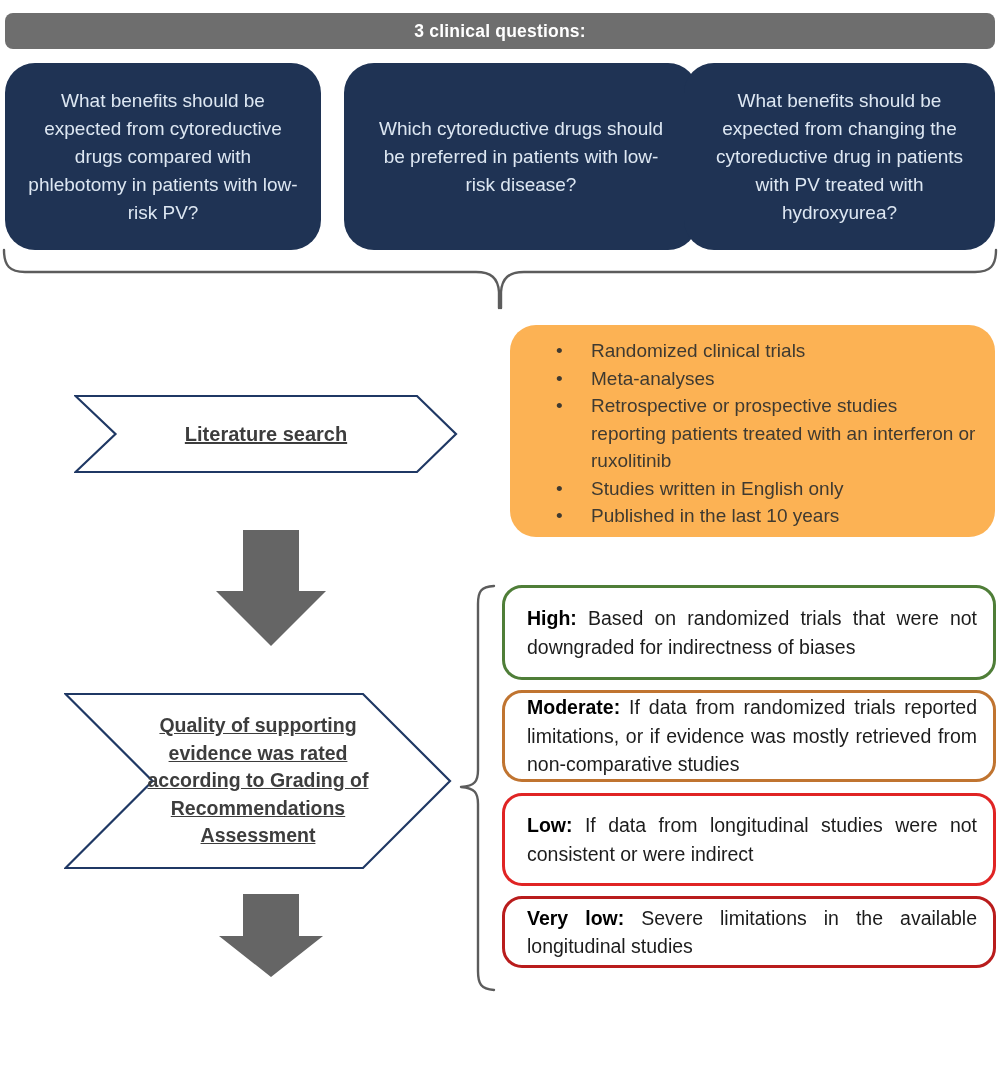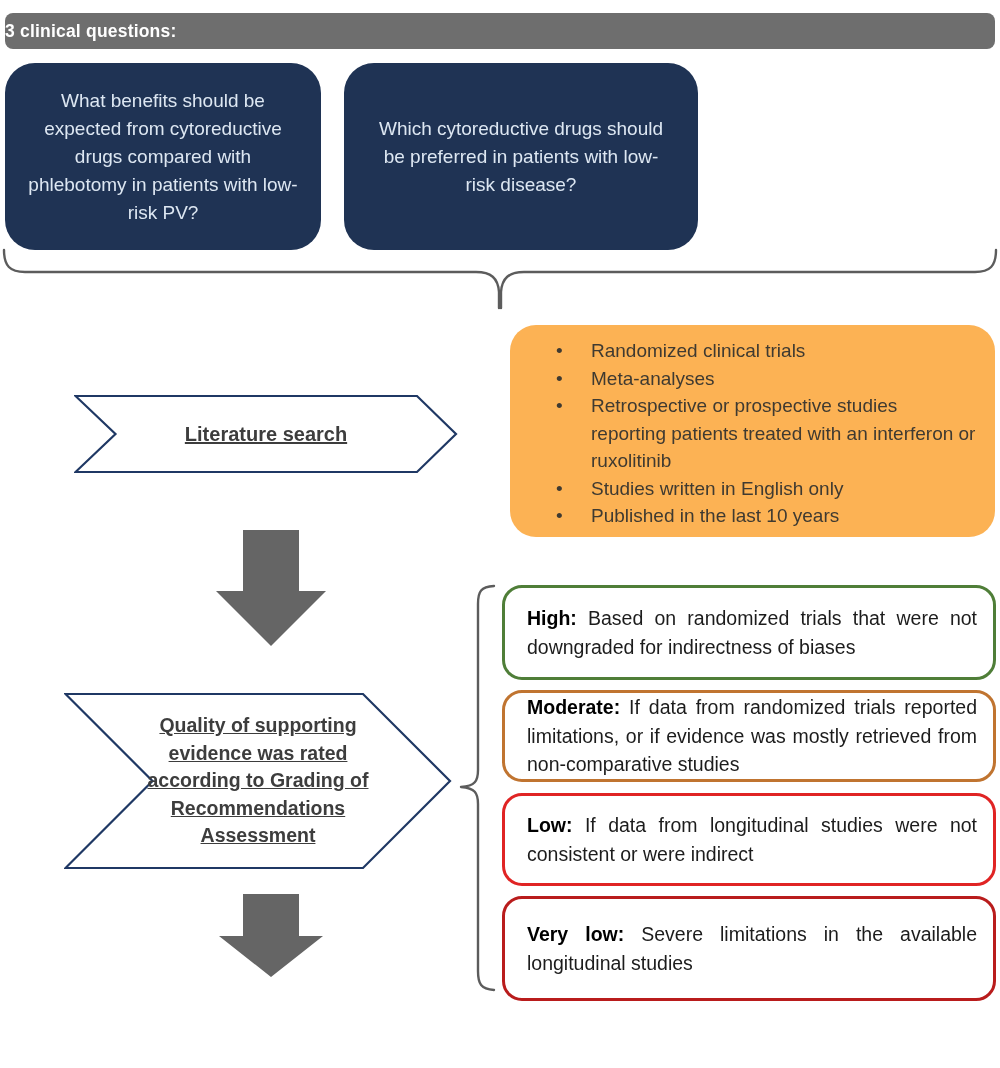--- a/index.html
+++ b/index.html
@@ -6,21 +6,21 @@
     --c-bar_gray:#6e6e6e; --c-navy:#1f3354; --c-navy_text:#dde7f2;
     --c-orange:#fcb254; --c-orange_text:#3f3a31; --c-chevron_outline:#1f3864;
     --c-chevron_text:#3d3d3d; --c-arrow_gray:#656565; --c-brace_gray:#5c5c5c;
     --c-grade_text:#1c1c1c; --c-white:#ffffff;
   }
   html,body{margin:0;padding:0;background:#ffffff;}
   body{font-family:"Liberation Sans","DejaVu Sans",sans-serif;}
   .stage{position:relative;width:1000px;height:1068px;background:#fff;overflow:hidden;}
 
   .topbar{position:absolute;left:5px;top:13px;width:990px;height:36px;background:var(--c-bar_gray);
-    border-radius:8px;display:flex;align-items:center;}
+    border-radius:8px;display:flex;align-items:center;justify-content:center;}
   .topbar span{color:#fff;font-weight:bold;font-size:17.5px;letter-spacing:.2px;}
 
   .qcard{position:absolute;top:63px;height:187px;background:var(--c-navy);border-radius:30px;
     display:flex;align-items:center;justify-content:center;box-sizing:border-box;}
   .qcard p{margin:0;color:var(--c-navy_text);font-size:19px;line-height:28px;text-align:center;}
   .q1{left:5px;width:316px;padding:8px 22px;}
   .q2{left:344px;width:354px;padding:0 34px;}
   .q3{left:684px;width:311px;padding:0 20px;}
 
   svg.overlay{position:absolute;left:0;top:0;width:1000px;height:1068px;pointer-events:none;}
@@ -45,40 +45,43 @@
   .chev polygon{fill:#fff;stroke:var(--c-chevron_outline);stroke-width:2.2;stroke-linejoin:miter;}
 
   .grade{position:absolute;left:502px;width:494px;background:#fff;border:3.5px solid #888;
     border-radius:20px;box-sizing:border-box;display:flex;flex-direction:column;justify-content:center;
     padding:0 16px 0 22px;}
   .grade p{margin:0;color:var(--c-grade_text);font-size:19.5px;line-height:28.5px;text-align:justify;}
   .grade .glabel{font-weight:bold;color:#000;}
   .g1{top:585px;height:95px;}
   .g2{top:690px;height:92px;}
   .g3{top:793px;height:93px;}
-  .g4{top:896px;height:105px;}
+  .g4{top:896px;height:72px;}
 
   .consensus{position:absolute;left:82px;top:991px;width:376px;height:71px;background:var(--c-bar_gray);
     border-radius:14px;display:flex;align-items:center;justify-content:center;}
   .consensus span{color:#fff;font-weight:bold;font-size:20px;}
 </style>
 </head>
 <body>
 
 <div class="stage">
 
   <div class="topbar">
     <span>3 clinical questions:</span>
   </div>
 
   <div class="qcard q1">
     <p>What benefits should be expected from cytoreductive drugs compared with phlebotomy in patients with low-risk PV?</p>
   </div>
   <div class="qcard q2">
     <p>Which cytoreductive drugs should be preferred in patients with low-risk disease?</p>
+  </div>
+  <div class="qcard q3">
+    <p>What benefits should be expected from changing the cytoreductive drug in patients with PV treated with hydroxyurea?</p>
   </div>
 
   <svg class="overlay" viewBox="0 0 1000 1068" aria-hidden="true">
     <path class="brace" d="M4,250 C4,266 10,272 25,272 L476,272 C491,272 498,278 499,292 L499,308 M501,308 L501,292 C502,278 509,272 524,272 L975,272 C990,272 996,266 996,250"></path>
     <path class="brace" d="M494,586 C481,587 478,591 478,604 L478,770 C478,781 475,786 461,787 C475,788 478,793 478,804 L478,971 C478,984 481,989 494,990"></path>
     <polygon class="garrow" points="243,530 299,530 299,591 326,591 271,646 216,591 243,591"></polygon>
     <polygon class="garrow" points="243,894 299,894 299,936 323,936 271,977 219,936 243,936"></polygon>
   </svg>
 
   <div class="criteria">

